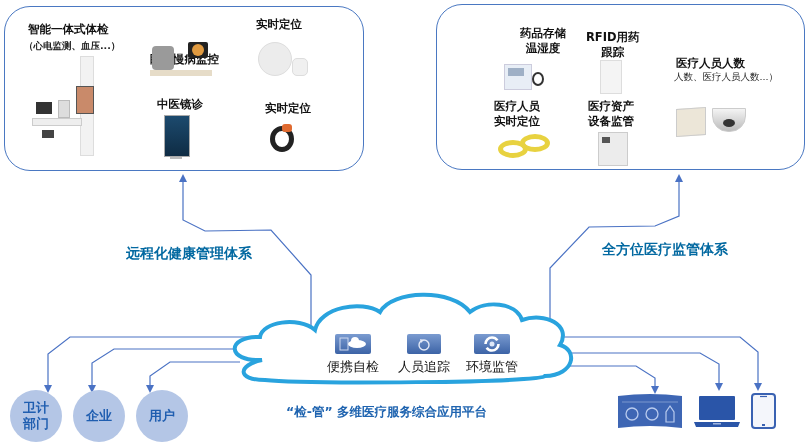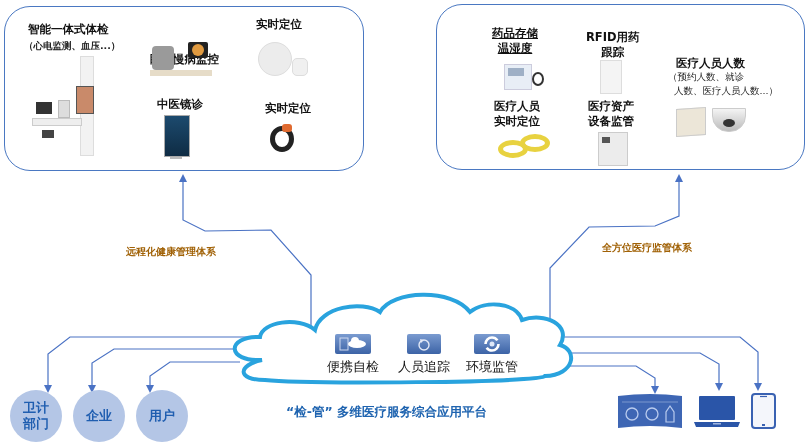--- a/index.html
+++ b/index.html
@@ -2,21 +2,21 @@
 <html><head>
 <meta charset="utf-8">
 <style>
   html, body { margin:0; padding:0; background:#ffffff; }
   body { width:809px; height:444px; position:relative; overflow:hidden;
          font-family:"DejaVu Sans", "Liberation Sans", sans-serif; }
   .abs { position:absolute; }
   .panel { position:absolute; border:1.5px solid #4a78c2; border-radius:26px; background:#fff; box-sizing:border-box; }
   .dev-title { position:absolute; font-weight:bold; font-size:11.5px; color:#111; text-align:center; line-height:15px; white-space:nowrap; }
   .dev-sub { position:absolute; font-size:9.5px; color:#222; line-height:14px; white-space:nowrap; }
-  .sys-label { position:absolute; font-weight:bold; font-size:10px; color:#a16207; white-space:nowrap; }
+  .sys-label { position:absolute; font-weight:bold; font-size:14px; color:#0369a1; white-space:nowrap; }
   .platform { position:absolute; font-weight:bold; font-size:12.5px; color:#1f64b0; white-space:nowrap; }
   .circle { position:absolute; border-radius:50%; background:#b4c6e6; display:flex; align-items:center; justify-content:center;
             text-align:center; font-weight:bold; color:#1f5eb0; font-size:13px; line-height:16px; }
   .svc { position:absolute; text-align:center; }
   .svc-icon { width:36px; height:20px; margin:0 auto; border-radius:2px;
               background:linear-gradient(#7a9bd0,#3c63a6); display:flex; align-items:center; justify-content:center; }
   .svc-label { font-size:13px; color:#111; margin-top:4px; white-space:nowrap; }
   svg { position:absolute; left:0; top:0; }
 </style>
 </head>
@@ -81,21 +81,21 @@
 </div>
 
 <div class="dev-title" style="left:265px;top:101px;">实时定位</div>
 <div class="abs" style="left:268px;top:124px;width:30px;height:32px;">
   <div class="abs" style="left:2px;top:2px;width:24px;height:26px;border-radius:50%;border:5px solid #222;box-sizing:border-box;"></div>
   <div class="abs" style="left:14px;top:0px;width:10px;height:8px;border-radius:3px;background:#e06a30;"></div>
 </div>
 
 <div class="panel" style="left:436px;top:4px;width:369px;height:166px;"></div>
 
-<div class="dev-title" style="left:492px;top:26px;text-decoration:underline;">
+<div class="dev-title" style="left:520px;top:26px;">
   <div>药品存储</div>
   <div>温湿度</div>
 </div>
 <div class="abs" style="left:504px;top:60px;width:42px;height:30px;">
   <div class="abs" style="left:0;top:4px;width:26px;height:24px;background:#e8eef6;border:1px solid #ccd;"></div>
   <div class="abs" style="left:4px;top:8px;width:16px;height:8px;background:#9fb0c6;"></div>
   <div class="abs" style="left:28px;top:12px;width:12px;height:14px;border-radius:50%;border:2px solid #333;box-sizing:border-box;"></div>
 </div>
 
 <div class="dev-title" style="left:586px;top:30px;">
@@ -116,21 +116,20 @@
 <div class="dev-title" style="left:588px;top:99px;">
   <div>医疗资产</div>
   <div>设备监管</div>
 </div>
 <div class="abs" style="left:598px;top:132px;width:28px;height:32px;background:#ececec;border:1px solid #ccc;">
   <div class="abs" style="left:3px;top:4px;width:8px;height:6px;background:#555;"></div>
 </div>
 
 <div class="dev-title" style="left:676px;top:56px;">医疗人员人数</div>
 <div class="dev-sub" style="left:668px;top:70px;">
-  <div>（预约人数、就诊</div>
   <div style="padding-left:6px;">人数、医疗人员人数...）</div>
 </div>
 <div class="abs" style="left:676px;top:106px;width:70px;height:30px;">
   <div class="abs" style="left:0;top:2px;width:28px;height:26px;background:#ece6d8;border:1px solid #ccc;transform:skewY(-4deg);"></div>
   <div class="abs" style="left:36px;top:2px;width:32px;height:22px;border-radius:0 0 16px 16px;background:linear-gradient(#f4f4f4,#bbb);border:1px solid #ccc;">
     <div class="abs" style="left:10px;top:10px;width:12px;height:8px;border-radius:50%;background:#333;"></div>
   </div>
 </div>
 
 <div class="sys-label" style="left:126px;top:245px;">远程化健康管理体系</div>

